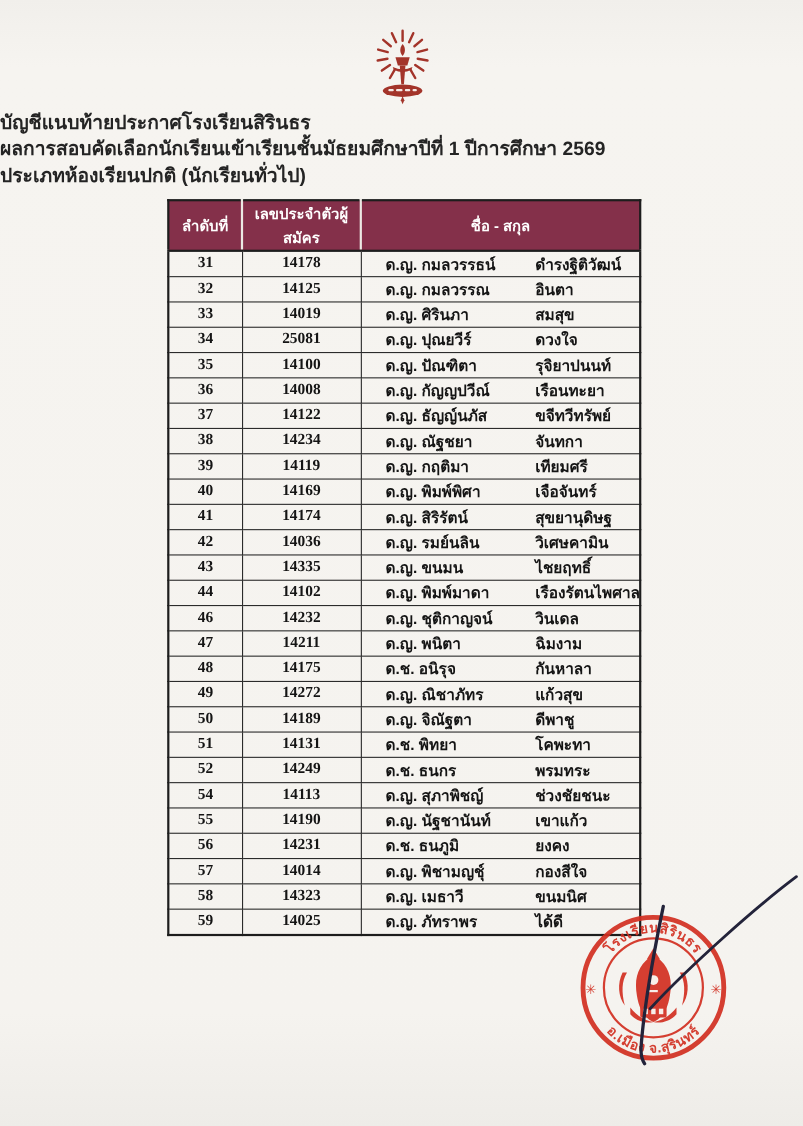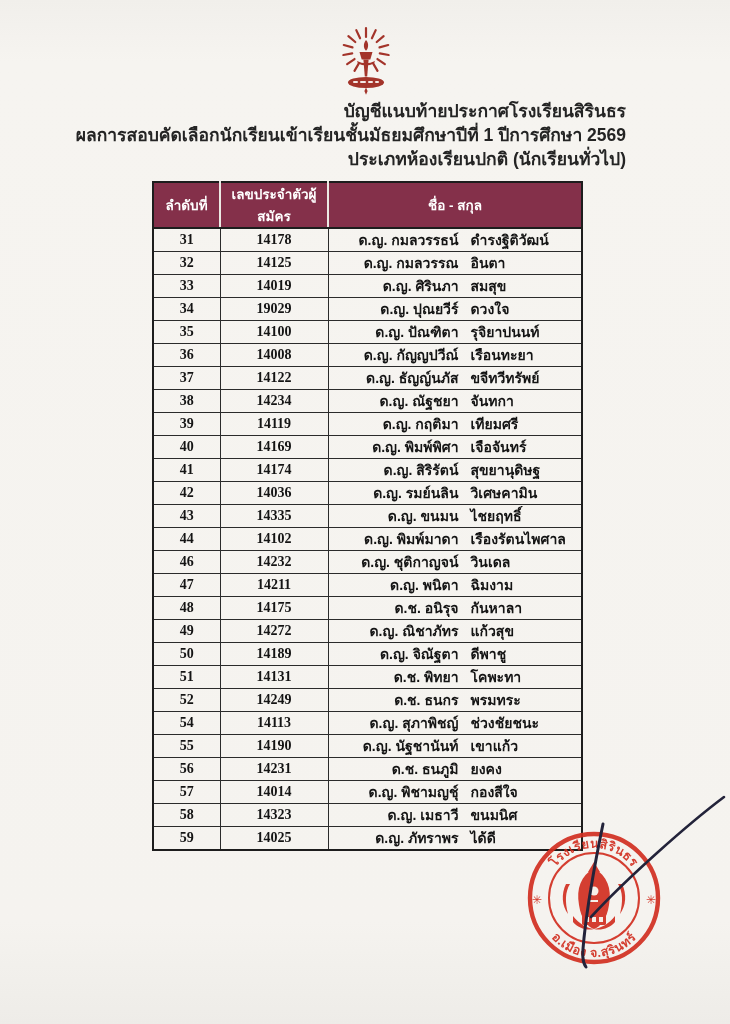--- a/index.html
+++ b/index.html
@@ -8,21 +8,21 @@
     width:730px;height:1024px;
     background:linear-gradient(180deg,#f1efeb 0%,#f6f4f0 6%,#f5f3ef 90%,#eeece8 100%);
     font-family:"Liberation Sans", sans-serif;
     overflow:hidden;
   }
   
   .logo{position:absolute;left:324px;top:24px;width:84px;height:82px;}
   
   .titles{
     position:absolute;left:0;top:99px;width:626px;
-    text-align:right;font-weight:bold;color:#242424;
+    text-align:left;font-weight:bold;color:#242424;
     font-size:17.5px;line-height:24px;
   }
   .titles div{white-space:nowrap;}
   
   .results-table{
     position:absolute;left:152px;top:181px;width:429px;
     border-collapse:collapse;table-layout:fixed;
     font-size:14px;color:#141414;
     border:2px solid #1d1d1d;
   }
@@ -35,21 +35,21 @@
     border-bottom:2px solid #1d1d1d;padding:0;
   }
   .results-table th + th{border-left:2px solid #ece9e4;}
   .results-table td{
     border:1px solid #2b2b2b;height:22.7px;padding:0;
     vertical-align:middle;font-weight:600;box-sizing:border-box;
     line-height:22px;overflow:hidden;white-space:nowrap;
   }
   .results-table td.c-no,.results-table td.c-id{text-align:center;font-family:Liberation Serif, serif;}
   .results-table td.c-name{text-align:left;}
-  .results-table td.c-name .given{display:inline-block;width:124px;padding-left:6px;text-align:right;}
+  .results-table td.c-name .given{display:inline-block;width:124px;padding-left:22px;}
   .results-table td.c-name .surname{display:inline-block;margin-left:12px;}
   
   .stamp{position:absolute;left:495px;top:788px;width:235px;height:228px;}
 </style>
 </head>
 <body>
 
 <div class="page">
 
   <svg class="logo" viewBox="0 0 84 82">
@@ -121,21 +121,21 @@
       </tr>
         <tr style="">
         <td class="c-no">33</td>
         <td class="c-id">14019</td>
         <td class="c-name">
           <span class="given">ด.ญ. ศิรินภา</span><span class="surname">สมสุข</span>
         </td>
       </tr>
         <tr style="">
         <td class="c-no">34</td>
-        <td class="c-id">19029</td>
+        <td class="c-id">25081</td>
         <td class="c-name">
           <span class="given">ด.ญ. ปุณยวีร์</span><span class="surname">ดวงใจ</span>
         </td>
       </tr>
         <tr style="">
         <td class="c-no">35</td>
         <td class="c-id">14100</td>
         <td class="c-name">
           <span class="given">ด.ญ. ปัณฑิตา</span><span class="surname">รุจิยาปนนท์</span>
         </td>

